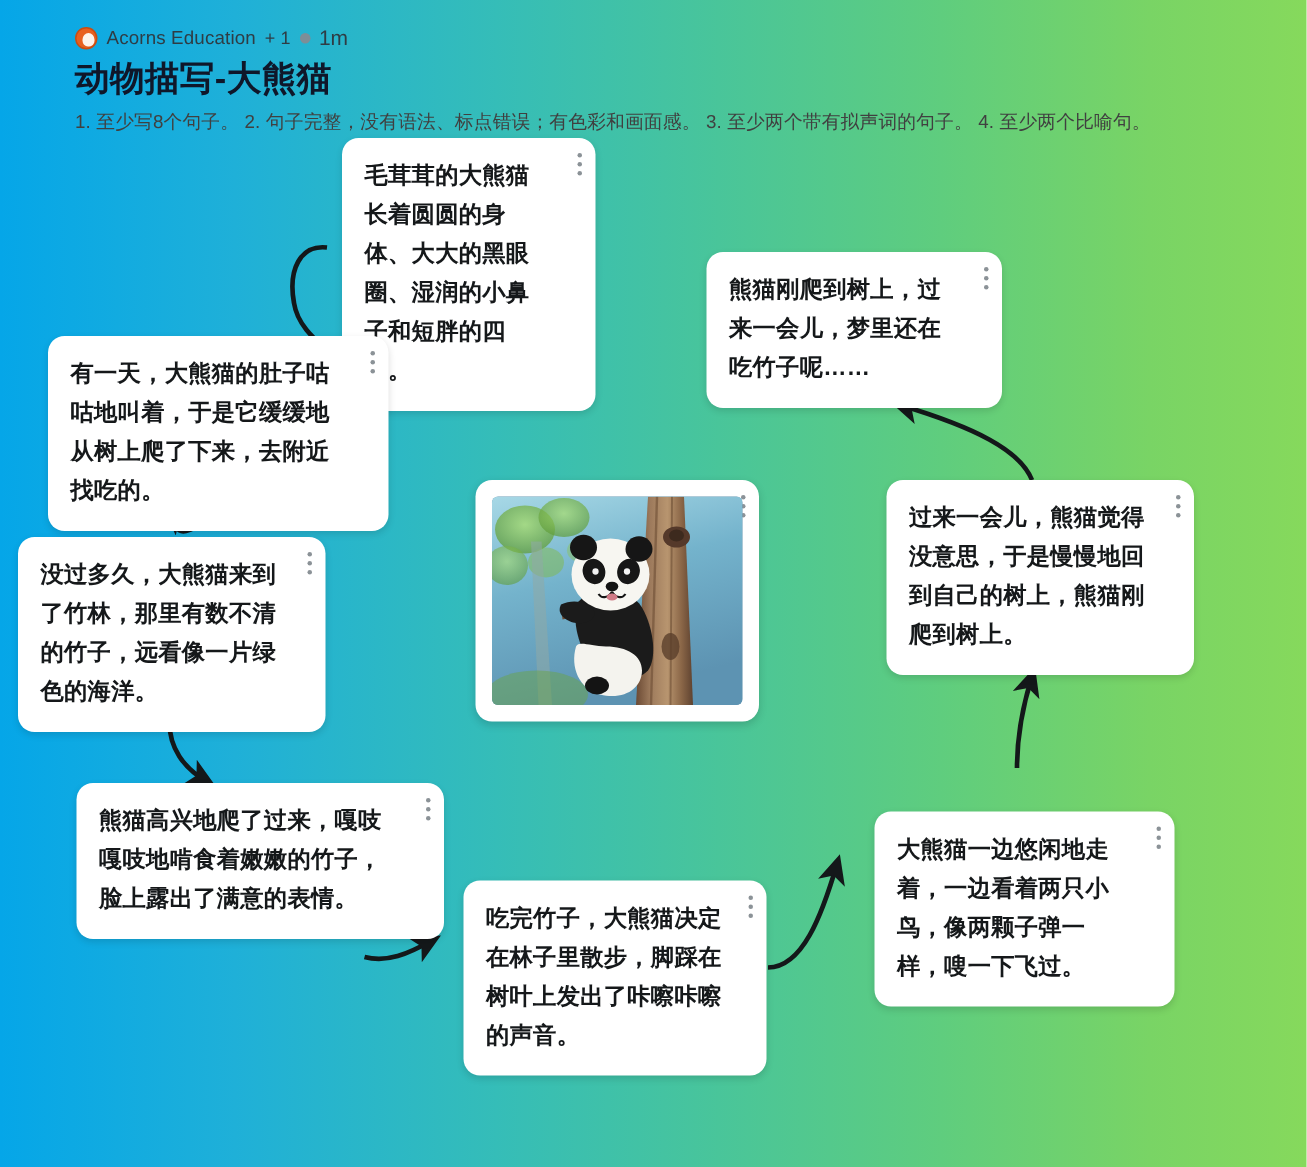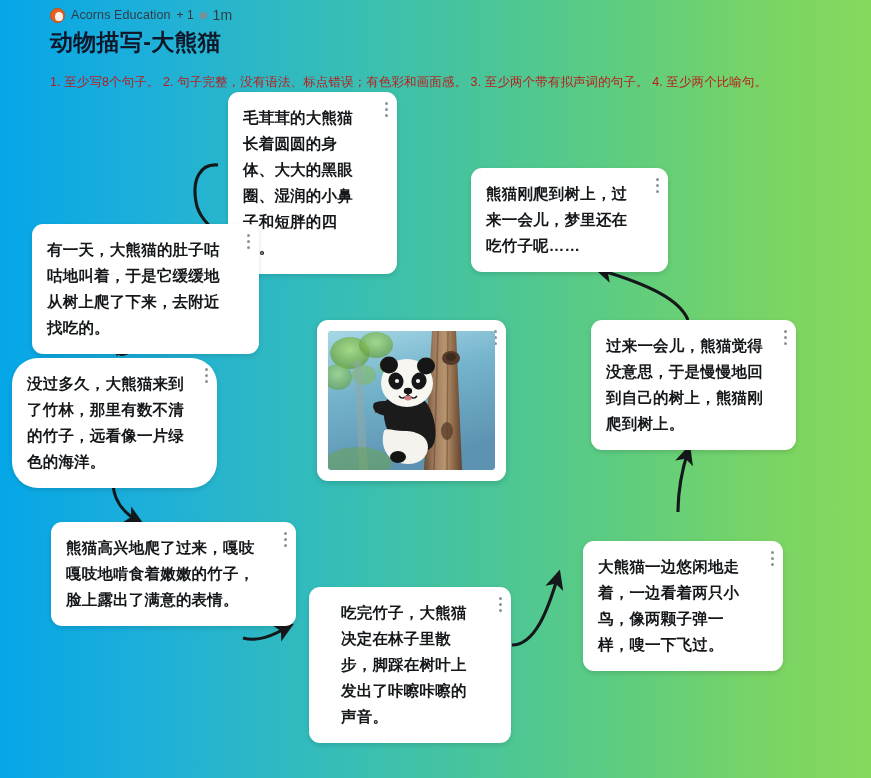--- a/index.html
+++ b/index.html
@@ -12,21 +12,21 @@
     font-family: "Liberation Sans", "DejaVu Sans", sans-serif;
     background: linear-gradient(90deg, #05a6e8 0%, #1fb0d8 18%, #35bdb8 38%, #49c59a 55%, #5fcd7e 72%, #79d465 88%, #86d95c 100%);
     position: relative;
   }
 
   
   .header {
     position: absolute;
     left: 0; top: 0;
     width: 871px;
-    padding: 6px 0 0 50px;
+    padding: 16px 0 0 50px;
     z-index: 5;
   }
   .byline {
     display: flex;
     align-items: center;
     gap: 6px;
     height: 18px;
   }
   .avatar {
     width: 15px; height: 15px;
@@ -65,22 +65,22 @@
   }
   .page-title {
     font-size: 23px;
     font-weight: bold;
     color: #0f172a;
     margin-top: 3px;
     letter-spacing: 0.3px;
   }
   .page-subtitle {
     font-size: 12.5px;
-    color: #b91c1c;
-    margin-top: 16px;
+    color: #404040;
+    margin-top: 5px;
     letter-spacing: 0.1px;
     white-space: nowrap;
   }
 
   
   .canvas {
     position: absolute;
     left: 0; top: 0;
     width: 871px; height: 778px;
   }
@@ -197,39 +197,39 @@
 
   <div class="card" style="left:32px; top:224px; width:227px;">
     <div class="dots">
         <i></i>
         <i></i>
         <i></i>
       </div>
     <div class="card-text">有一天，大熊猫的肚子咕咕地叫着，于是它缓缓地从树上爬了下来，去附近找吃的。</div>
   </div>
 
-  <div class="card" style="left:12px; top:358px; width:205px;border-radius:26px;">
+  <div class="card" style="left:12px; top:358px; width:205px;">
     <div class="dots">
         <i></i>
         <i></i>
         <i></i>
       </div>
     <div class="card-text">没过多久，大熊猫来到了竹林，那里有数不清的竹子，远看像一片绿色的海洋。</div>
   </div>
 
   <div class="card" style="left:51px; top:522px; width:245px;">
     <div class="dots">
         <i></i>
         <i></i>
         <i></i>
       </div>
     <div class="card-text">熊猫高兴地爬了过来，嘎吱嘎吱地啃食着嫩嫩的竹子，脸上露出了满意的表情。</div>
   </div>
 
-  <div class="card" style="left:309px; top:587px; width:202px;padding-left:17px;">
+  <div class="card" style="left:309px; top:587px; width:202px;">
     <div class="dots">
         <i></i>
         <i></i>
         <i></i>
       </div>
     <div class="card-text">吃完竹子，大熊猫决定在林子里散步，脚踩在树叶上发出了咔嚓咔嚓的声音。</div>
   </div>
 
   <div class="card" style="left:583px; top:510px; width:200px;margin-top:31px;">
     <div class="dots">

